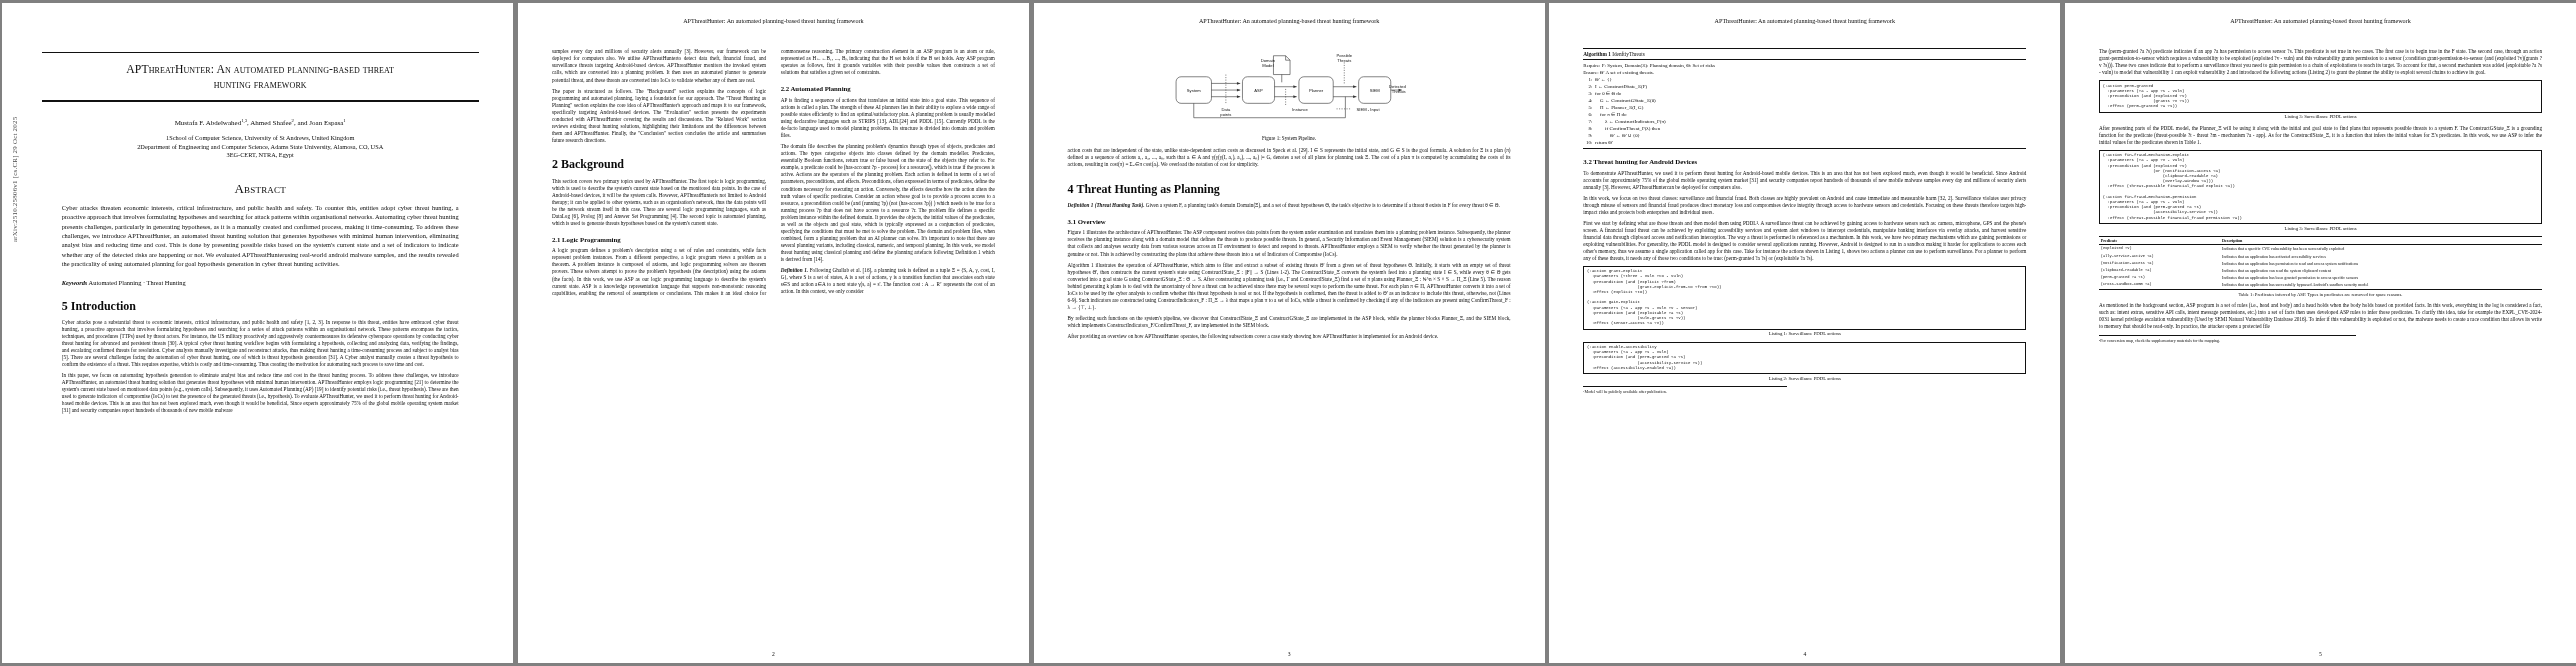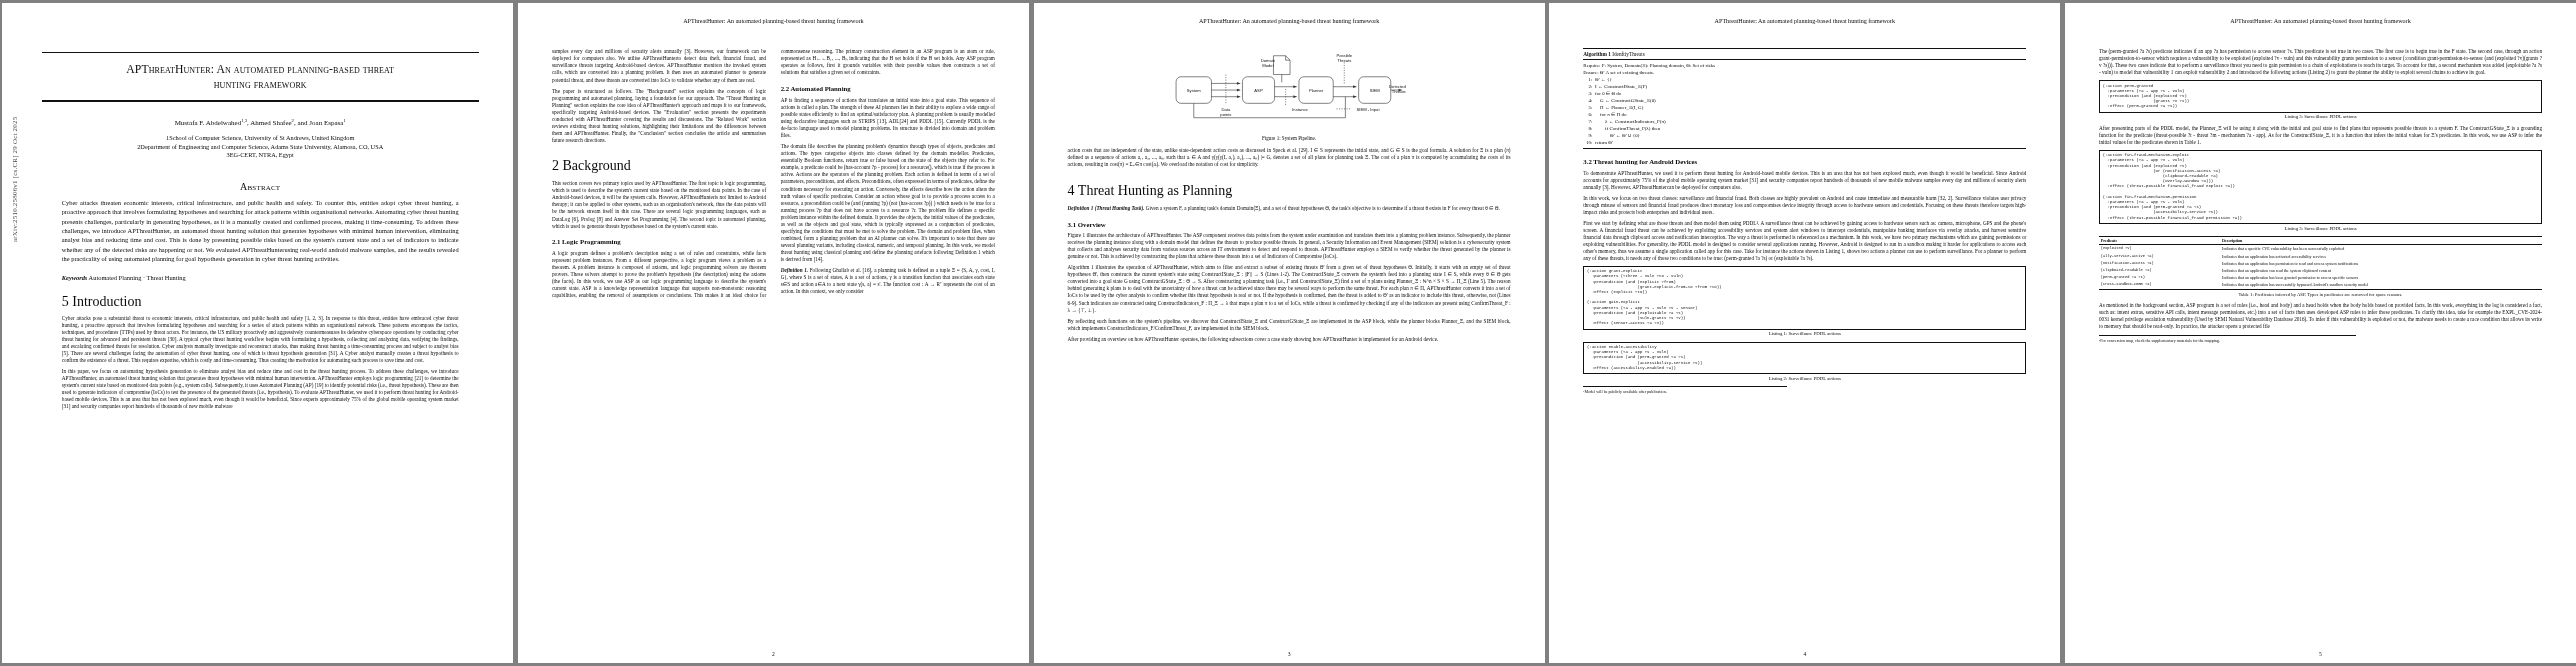--- a/index.html
+++ b/index.html
@@ -40,32 +40,32 @@
     line-height: 1.30;
     letter-spacing: 0.1px;
     margin: 9px 10px 0 10px;
     font-weight: normal;
   }
   .authors { text-align:center; font-size: 7px; margin-top: 15.6px; }
   .affil { text-align:center; font-size: 6.3px; line-height:1.42; margin-top: 6.7px; }
   sup { font-size: .68em; vertical-align: super; }
 
   .abs-head {
-    text-align:center; font-variant: small-caps; font-size: 10px;
+    text-align:center; font-variant: small-caps; font-size: 13px;
     margin: 21px 0 5.6px 0; letter-spacing:0.2px;
   }
   .abs-body {
     font-size: 6.4px; line-height: 1.46; text-align: justify;
     margin: 0 25.6px; hyphens: auto;
   }
   .keywords { font-size: 6.4px; margin: 11px 25.6px 0 25.6px; }
   .keywords b { font-style: italic; }
 
   h2.sec {
-    font-size: 14px; font-weight: normal; margin: 12.2px 0 5px 0;
+    font-size: 12px; font-weight: bold; margin: 12.2px 0 5px 0;
   }
   h3.sub { font-size: 6.8px; font-weight: bold; margin: 7.8px 0 3.3px 0; }
 
   
   .cols { column-count: 2; column-gap: 14.5px; font-size: 5.2px;
           line-height: 1.36; text-align: justify; }
   .onecol { font-size: 5.2px; line-height: 1.36; text-align: justify; }
   .onecol p, .cols p { margin: 0 0 3.9px 0; text-indent: 0; }
   .runhead { text-align:center; font-size: 6.1px; margin: 0 0 24.5px 0; }
   .pnum { position:absolute; bottom: 6.7px; left:0; right:0;

